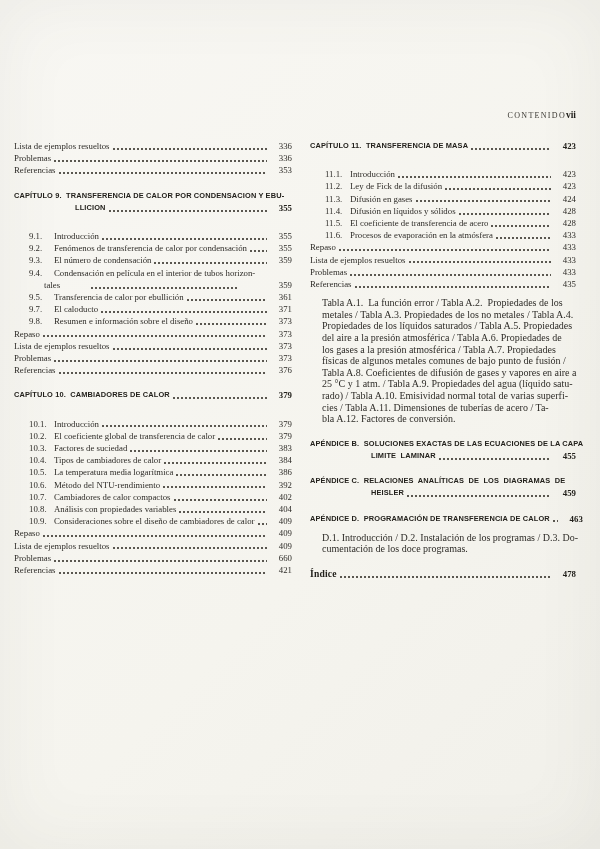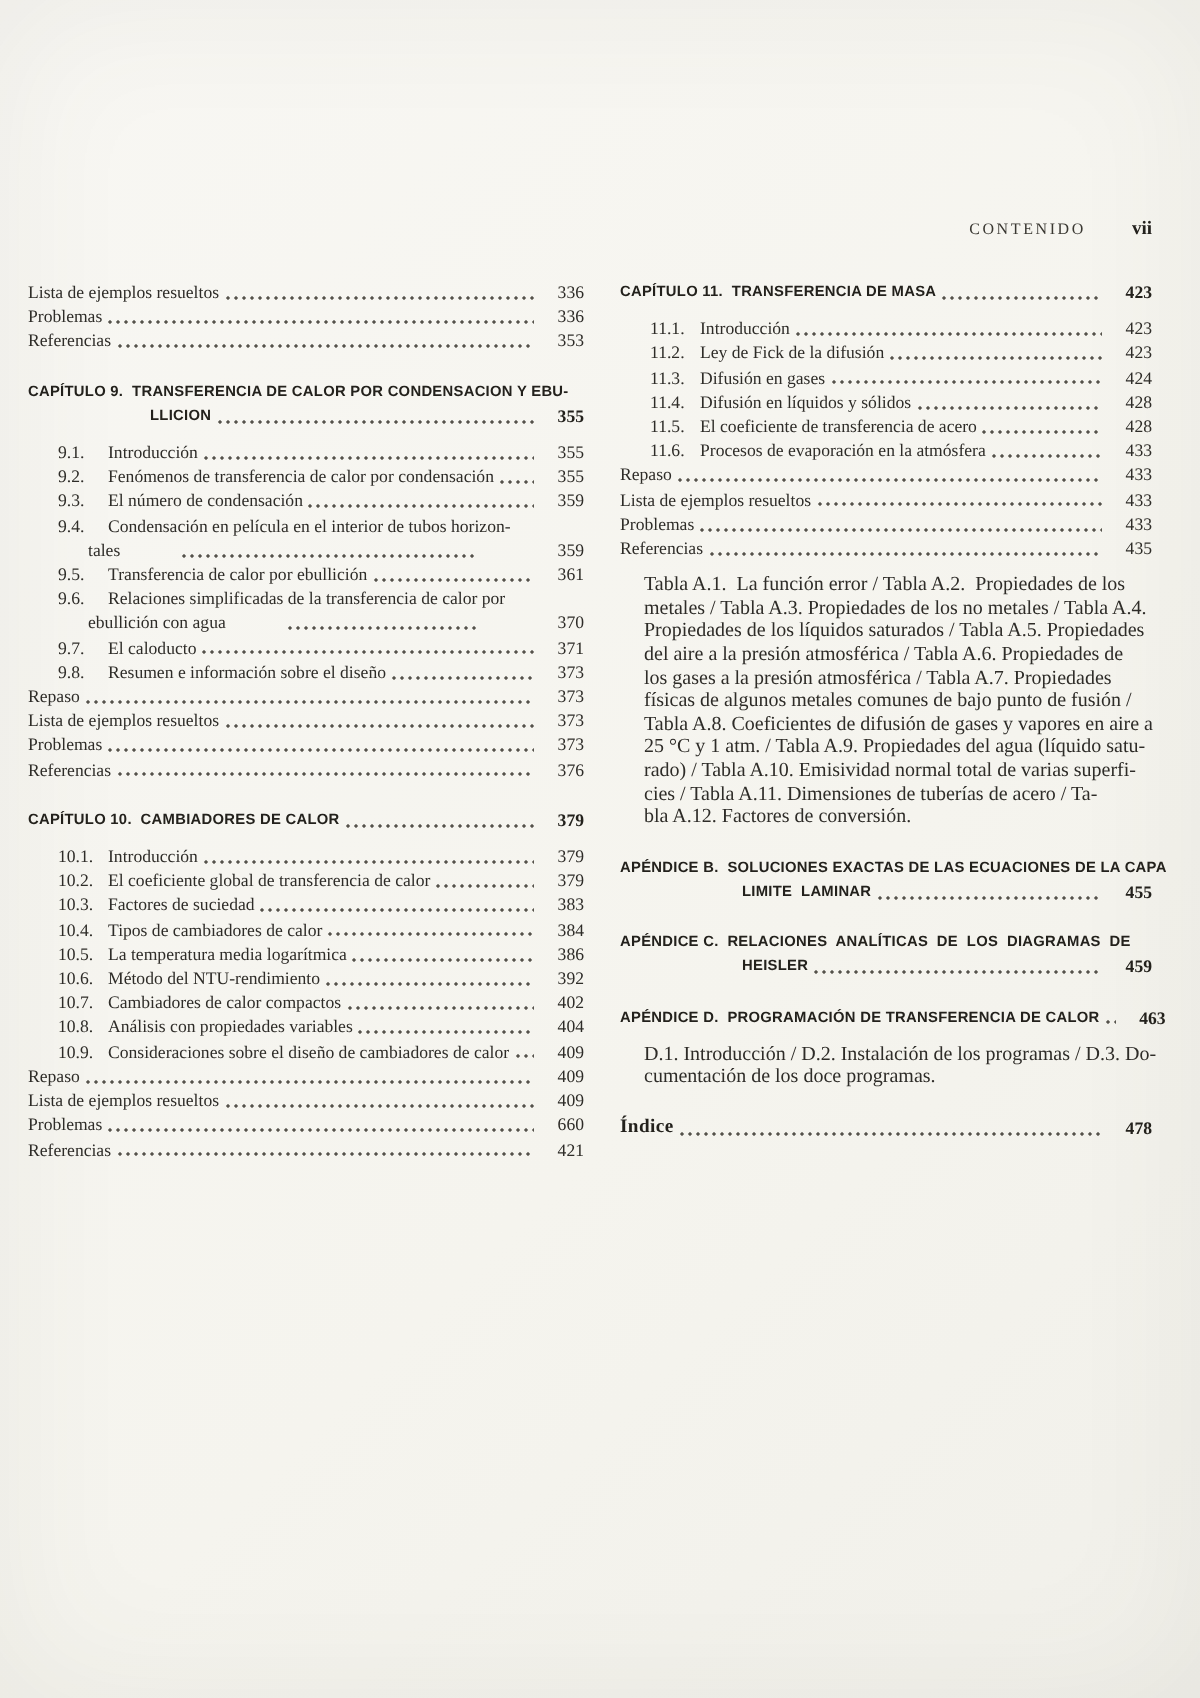--- a/index.html
+++ b/index.html
@@ -15,29 +15,29 @@
     width: 600px; height: 849px;
     background: linear-gradient(135deg, #f8f7f3 0%, #f5f4ee 60%, #f1f0ea 100%);
     box-shadow: inset 0 0 70px rgba(90,84,66,0.07);
   }
   .header {
     position: absolute; top: 107px; left: 0;
     width: 576px; text-align: right;
     line-height: 12px;
   }
   .hdr-label { font-size: 8px; letter-spacing: 1.3px; color: #3a3832; }
-  .hdr-page  { font-size: 9.5px; font-weight: bold; margin-left: 23px; color: #23211d; }
+  .hdr-page  { font-size: 9.5px; font-weight: bold; margin-left: 0; color: #23211d; }
 
   .cols { position: absolute; top: 140px; left: 14px; display: flex; gap: 18px; }
   .col.left  { width: 278px; }
   .col.right { width: 266px; }
 
   .block { margin-top: 0; }
   .block.heading { margin-top: 13px; }
-  .block.entries { margin-top: 6px; }
+  .block.entries { margin-top: 16px; }
   .block.para    { margin: 7px 0 0 12px; width: 226px; font-size: 10px; line-height: 11.6px; }
   .block:first-child { margin-top: 0; }
 
   .row { display: flex; align-items: flex-end; line-height: 12.2px; font-size: 8.8px; }
   .t-entry.has-num > .row { padding-left: 15px; }
   .t-entry .row.cont { padding-left: 30px; gap: 28px; }
 
   .num { flex: 0 0 auto; width: 25px; white-space: pre; }
   .lab { flex: 0 1 auto; white-space: pre; }
 
@@ -139,31 +139,20 @@
               <span class="dots"></span>
               <span class="pg">359</span>
             </div>
           </div>
           <div class="t-entry has-num">
             <div class="row">
               <span class="num">9.5.</span>
               <span class="lab">Transferencia de calor por ebullición</span>
               <span class="dots"></span>
               <span class="pg">361</span>
-            </div>
-          </div>
-          <div class="t-entry has-num">
-            <div class="row">
-              <span class="num">9.6.</span>
-              <span class="lab">Relaciones simplificadas de la transferencia de calor por</span>
-            </div>
-            <div class="row cont">
-              <span class="lab">ebullición con agua</span>
-              <span class="dots"></span>
-              <span class="pg">370</span>
             </div>
           </div>
           <div class="t-entry has-num">
             <div class="row">
               <span class="num">9.7.</span>
               <span class="lab">El caloducto</span>
               <span class="dots"></span>
               <span class="pg">371</span>
             </div>
           </div>

